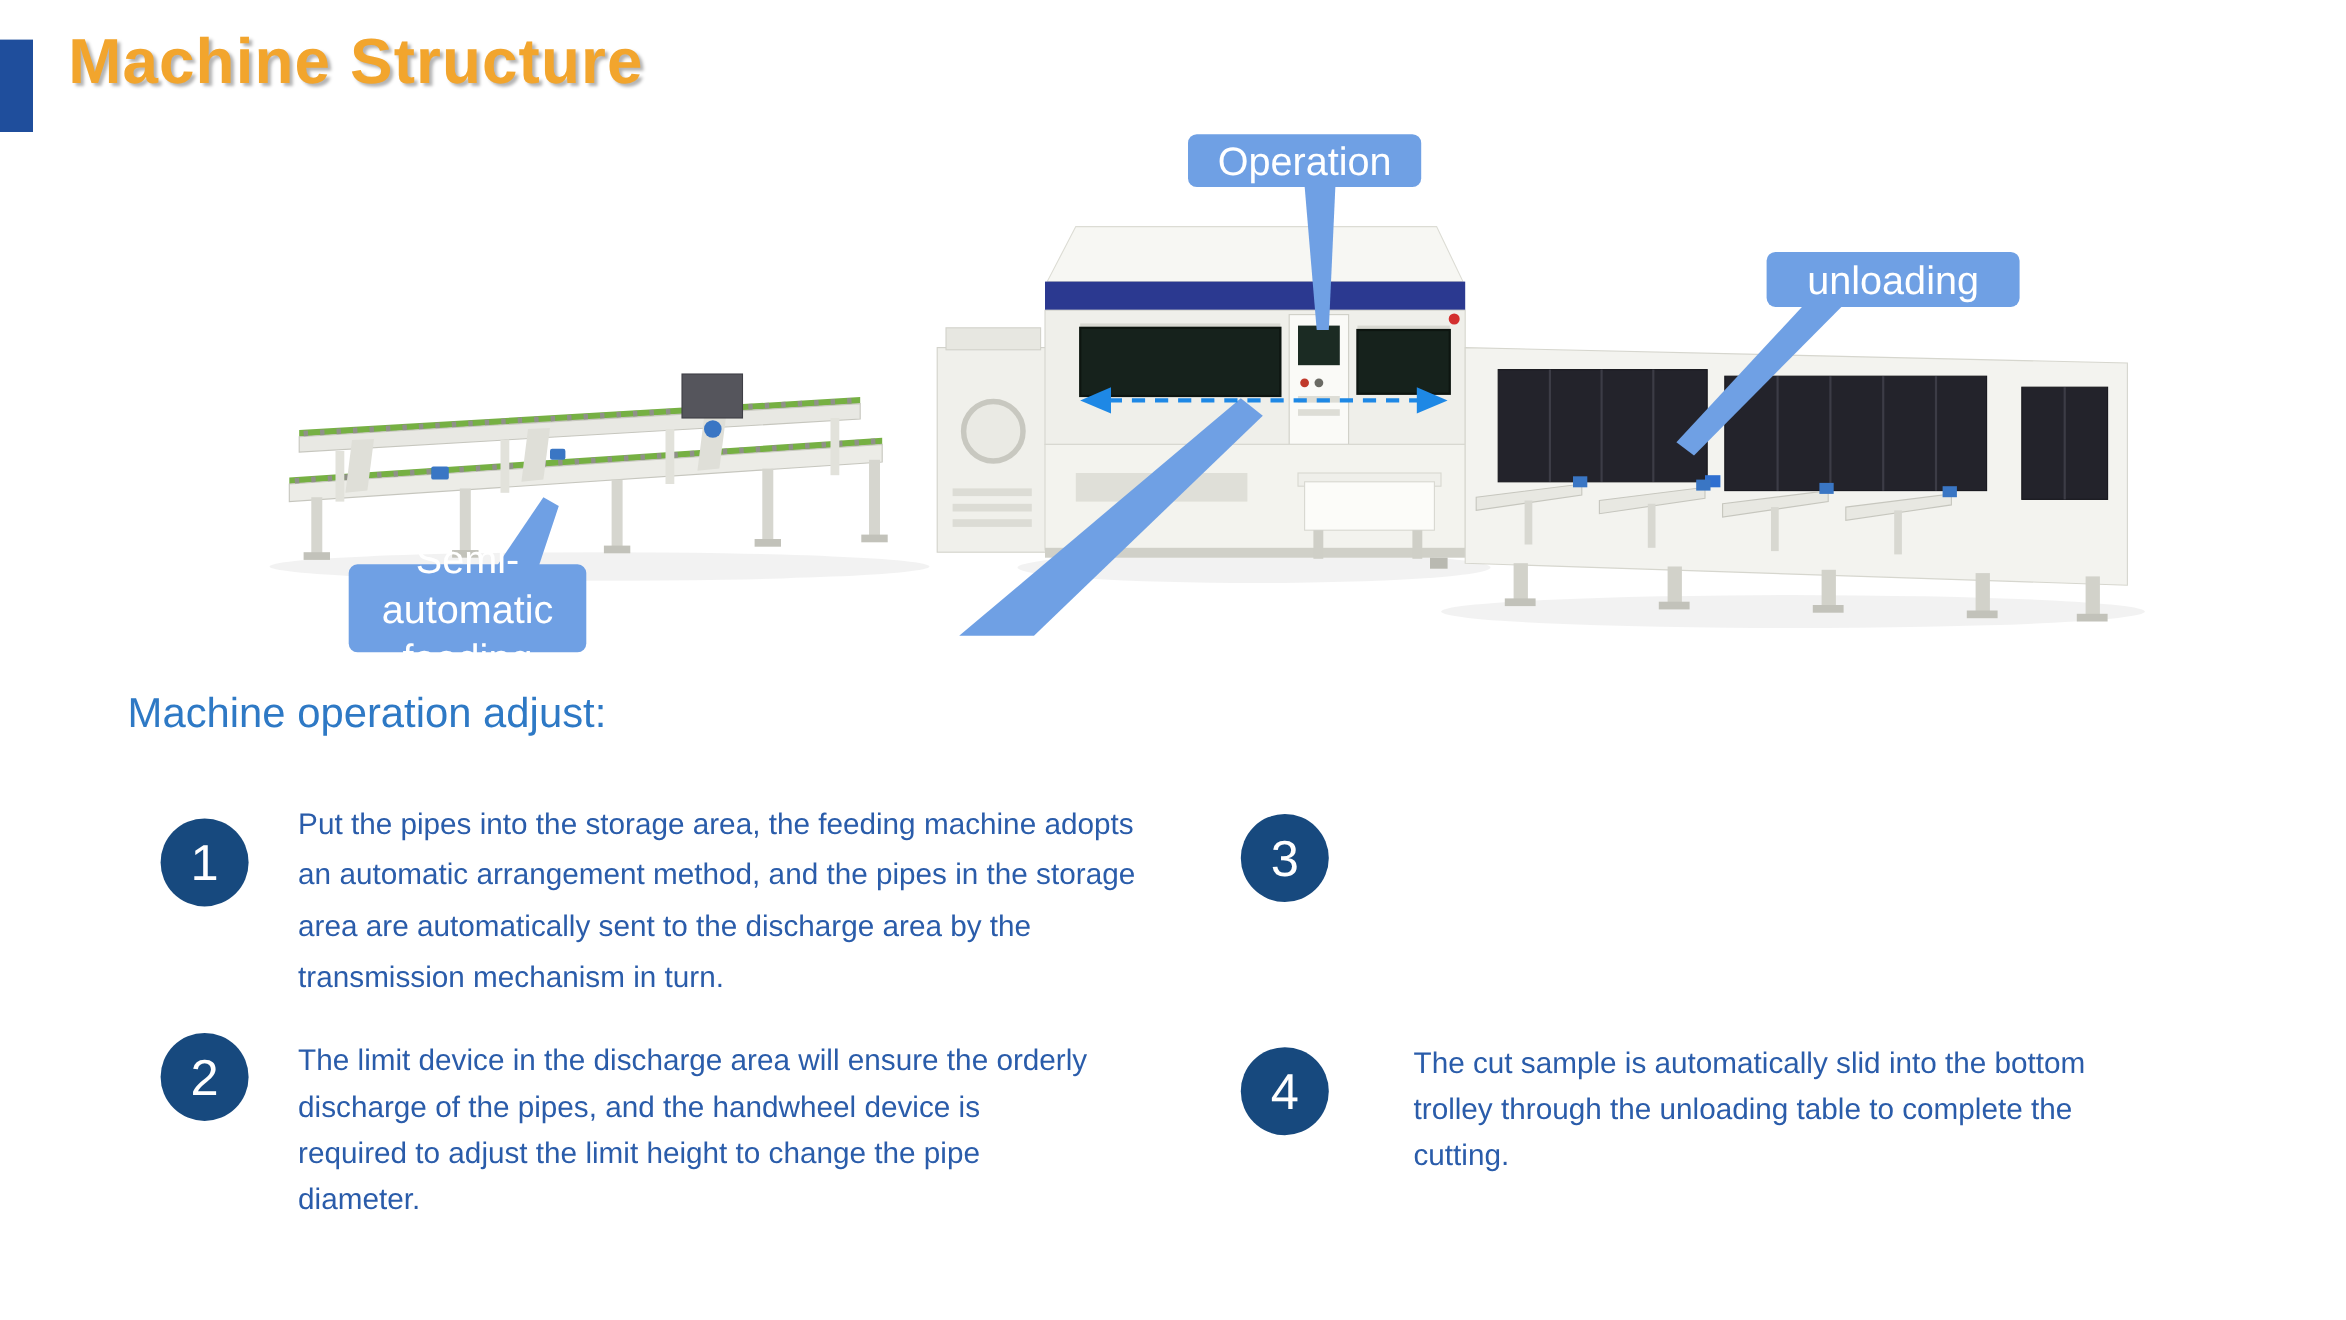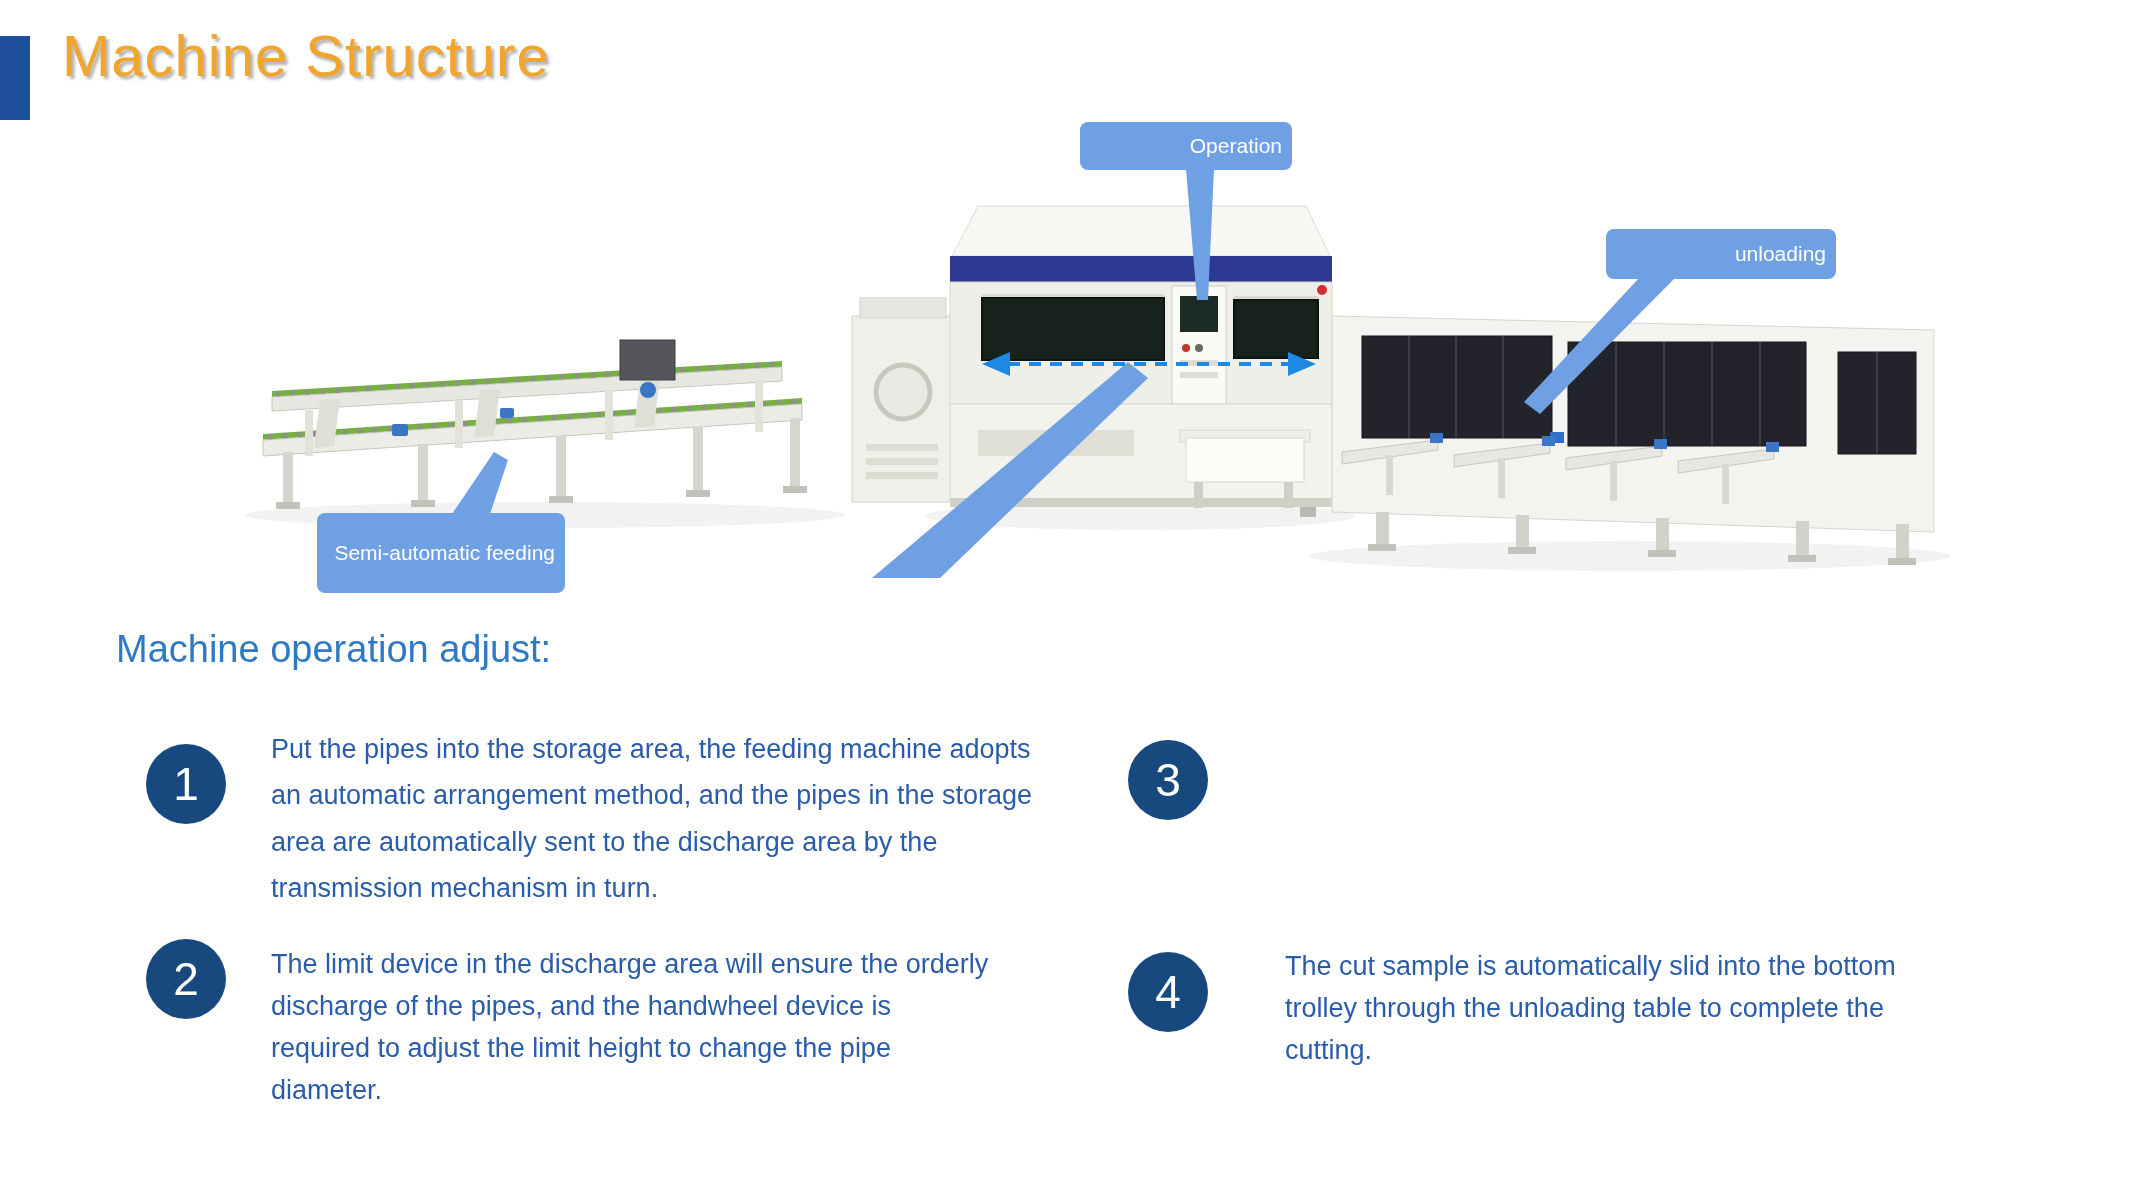--- a/index.html
+++ b/index.html
@@ -19,21 +19,21 @@
     position: absolute;
     left: 0; top: 36px;
     width: 30px; height: 84px;
     background: var(--accent-bar, #1F4E9C);
   }
   .page-title {
     position: absolute;
     left: 62px; top: 22px;
     margin: 0;
     font-size: 58px;
-    font-weight: normal;
+    font-weight: bold;
     letter-spacing: 1px;
     color: var(--title, #F2A52D);
     text-shadow: 3px 3px 3px rgba(0,0,0,0.30);
   }
 
   
   .illustration {
     position: absolute;
     left: 0; top: 0;
     width: 2133px; height: 780px;
@@ -41,29 +41,29 @@
   .illustration svg { position: absolute; left: 0; top: 0; }
 
   
   .callout {
     position: absolute;
     background: var(--callout-bg, #6FA0E4);
     color: var(--callout-text, #FFFFFF);
     border-radius: 8px;
     display: flex;
     align-items: center;
-    justify-content: flex-end;
+    justify-content: center;
     text-align: center;
-    font-size: 21px;
+    font-size: 36px;
     line-height: 1.25;
     padding: 20px 10px;
   }
   .callout-operation  { left: 1080px; top: 122px; width: 212px; height: 48px; }
   .callout-unloading  { left: 1606px; top: 229px; width: 230px; height: 50px; }
-  .callout-feeding    { left: 317px;  top: 513px; width: 248px; height: 80px; }
+  .callout-feeding    { left: 317px;  top: 513px; width: 216px; height: 80px; }
   .callout-cutting    { left: 814px;  top: 577px; width: 264px; height: 50px; }
 
   
   .section-heading {
     position: absolute;
     left: 116px; top: 628px;
     margin: 0;
     font-size: 38px;
     font-weight: normal;
     color: var(--heading, #2E79C5);

